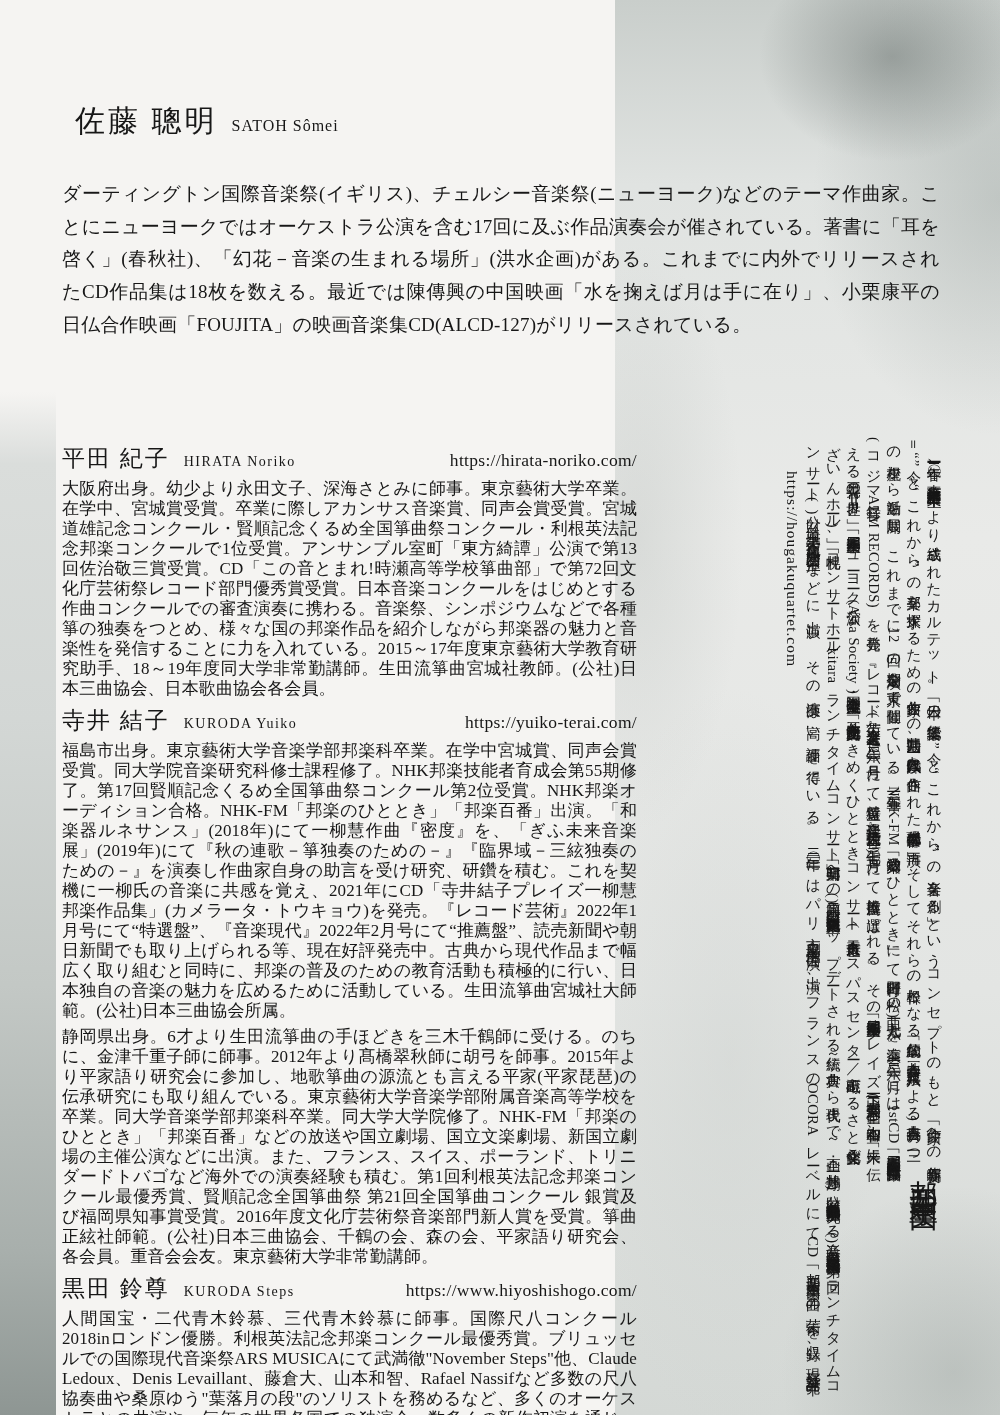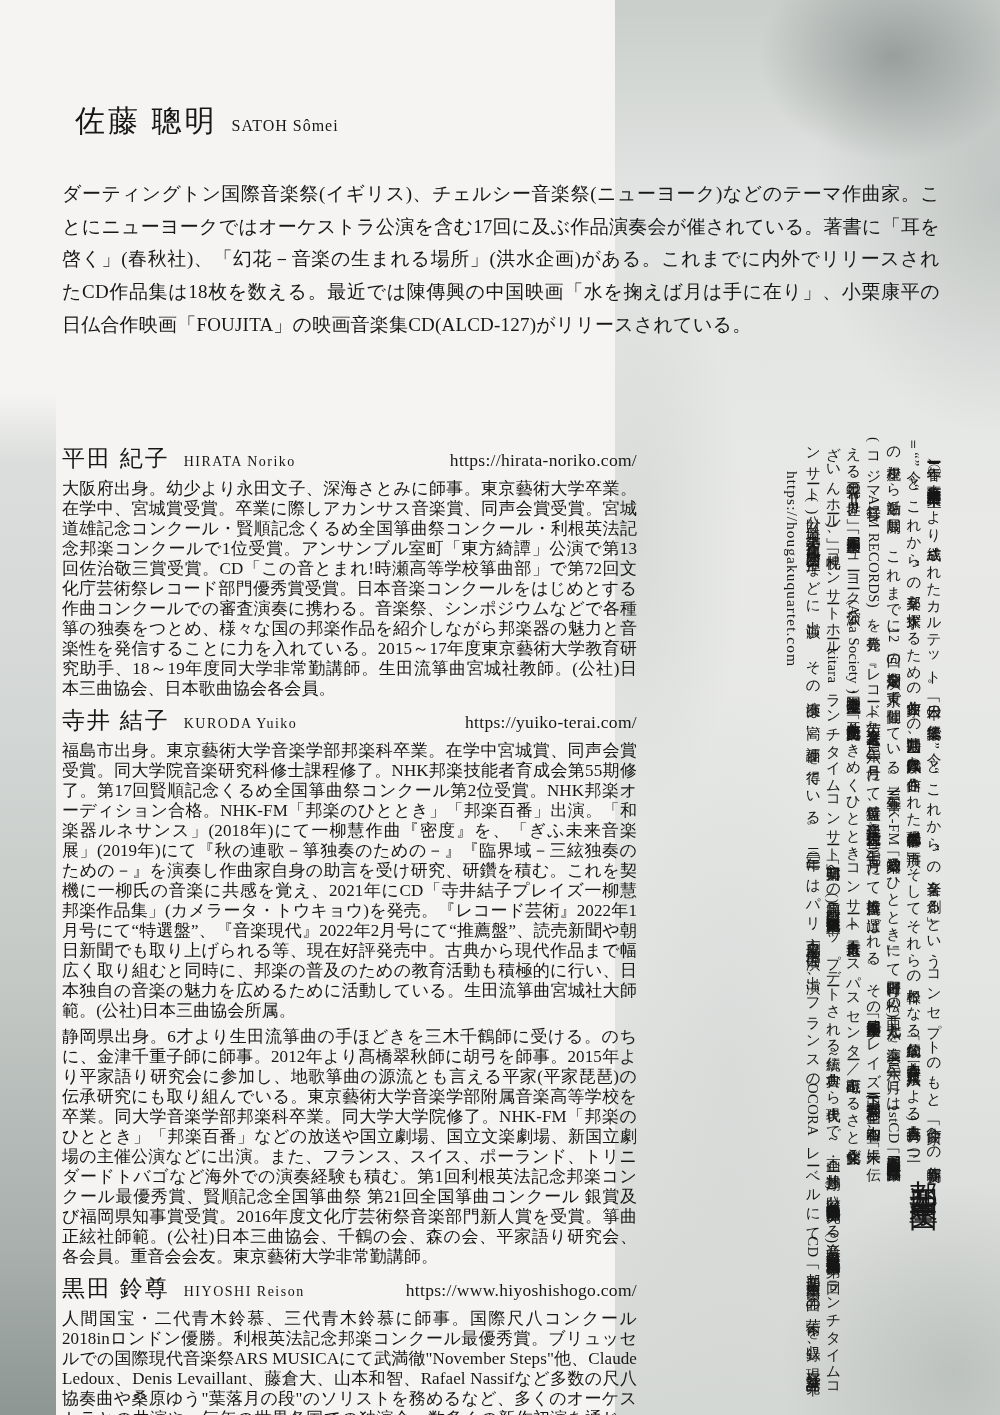--- a/index.html
+++ b/index.html
@@ -95,19 +95,19 @@
     <div class="m-bio">福島市出身。東京藝術大学音楽学部邦楽科卒業。在学中宮城賞、同声会賞受賞。同大学院音楽研究科修士課程修了。NHK邦楽技能者育成会第55期修了。第17回賢順記念くるめ全国箏曲祭コンクール第2位受賞。NHK邦楽オーディション合格。NHK-FM「邦楽のひととき」「邦楽百番」出演。「和楽器ルネサンス」(2018年)にて一柳慧作曲『密度』を、「ぎふ未来音楽展」(2019年)にて『秋の連歌－箏独奏のための－』『臨界域－三絃独奏のための－』を演奏し作曲家自身の助言を受け研究、研鑽を積む。これを契機に一柳氏の音楽に共感を覚え、2021年にCD「寺井結子プレイズ一柳慧邦楽作品集」(カメラータ・トウキョウ)を発売。『レコード芸術』2022年1月号にて“特選盤”、『音楽現代』2022年2月号にて“推薦盤”、読売新聞や朝日新聞でも取り上げられる等、現在好評発売中。古典から現代作品まで幅広く取り組むと同時に、邦楽の普及のための教育活動も積極的に行い、日本独自の音楽の魅力を広めるために活動している。生田流箏曲宮城社大師範。(公社)日本三曲協会所属。</div>
   </div>
 
   <div class="member">
     <div class="m-bio">静岡県出身。6才より生田流箏曲の手ほどきを三木千鶴師に受ける。のちに、金津千重子師に師事。2012年より髙橋翠秋師に胡弓を師事。2015年より平家語り研究会に参加し、地歌箏曲の源流とも言える平家(平家琵琶)の伝承研究にも取り組んでいる。東京藝術大学音楽学部附属音楽高等学校を卒業。同大学音楽学部邦楽科卒業。同大学大学院修了。NHK-FM「邦楽のひととき」「邦楽百番」などの放送や国立劇場、国立文楽劇場、新国立劇場の主催公演などに出演。また、フランス、スイス、ポーランド、トリニダードトバゴなど海外での演奏経験も積む。第1回利根英法記念邦楽コンクール最優秀賞、賢順記念全国箏曲祭 第21回全国箏曲コンクール 銀賞及び福岡県知事賞受賞。2016年度文化庁芸術祭音楽部門新人賞を受賞。箏曲正絃社師範。(公社)日本三曲協会、千鶴の会、森の会、平家語り研究会、各会員。重音会会友。東京藝術大学非常勤講師。</div>
   </div>
 
   <div class="member">
     <div class="m-head">
       <span class="m-name">黒田 鈴尊</span>
-      <span class="m-romaji">HIYOSHI Reison</span>
+      <span class="m-romaji">KURODA Steps</span>
       <span class="m-url">https://www.hiyoshishogo.com/</span>
     </div>
     <div class="m-bio">人間国宝・二代青木鈴慕、三代青木鈴慕に師事。国際尺八コンクール2018inロンドン優勝。利根英法記念邦楽コンクール最優秀賞。ブリュッセルでの国際現代音楽祭ARS MUSICAにて武満徹"November Steps"他、Claude Ledoux、Denis Levaillant、藤倉大、山本和智、Rafael Nassifなど多数の尺八協奏曲や桑原ゆう"葉落月の段"のソリストを務めるなど、多くのオーケストラとの共演や、毎年の世界各国での独演会、数多くの新作初演を通じ、尺八の無限の可能性を追求している。新作歌舞伎「風の谷のナウシカ」、「Final Fantasy X」やディズニー制作ハリウッド・ドラマ「将軍SHOGUN」他CD、ラジオなどへ録音提供多数。アンサンブル室町(第13回佐治敬三賞受賞)、The Shakuhachi 5、RigarohieSメンバー。令和元年度文化庁文化交流使。</div>
   </div>
 
 </div>
 
 </body></html>

